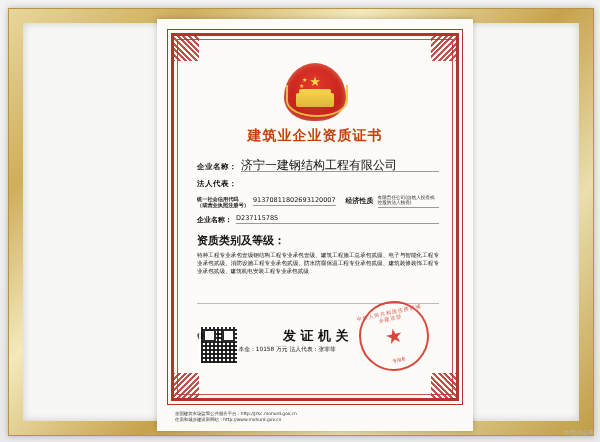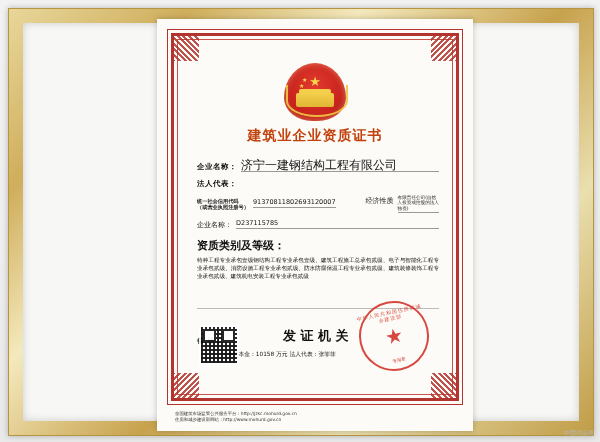--- a/index.html
+++ b/index.html
@@ -102,23 +102,23 @@
   }
   .row{display:flex;align-items:flex-end;margin-bottom:6px;}
   .lab{
     font-size:7.5px;font-weight:bold;color:#111;white-space:nowrap;
     flex:0 0 auto;padding-top:1px;letter-spacing:.5px;
   }
   .val{
     font-size:12px;color:#111;margin-left:4px;flex:1 1 auto;
     border-bottom:.5px solid #999;padding-bottom:1px;line-height:9px;
   }
-  .row2{display:flex;gap:30px;align-items:center;margin-bottom:6px;}
+  .row2{display:flex;gap:10px;align-items:flex-end;margin-bottom:6px;}
   .half{display:flex;flex:1 1 50%;align-items:flex-start;}
-  .lab-s{font-size:7px;font-weight:normal;white-space:nowrap;padding-top:1px;}
+  .lab-s{font-size:7px;font-weight:bold;white-space:nowrap;padding-top:1px;}
   .val-s{font-size:6.5px;margin-left:4px;flex:1;border-bottom:.5px solid #999;padding-bottom:1px;}
   .lab-two{
     font-size:5.2px;font-weight:bold;line-height:6px;white-space:nowrap;
     flex:0 0 auto;padding-top:0;
   }
   .tiny-note{font-size:4.6px;color:#222;line-height:5.4px;}
   .scope-label{font-size:11px;font-weight:bold;margin-top:8px;}
   .scope-box{
     margin-top:3px;font-size:5.6px;line-height:8px;color:#111;text-align:justify;
     border-bottom:.5px solid #bbb;padding-bottom:6px;min-height:46px;

